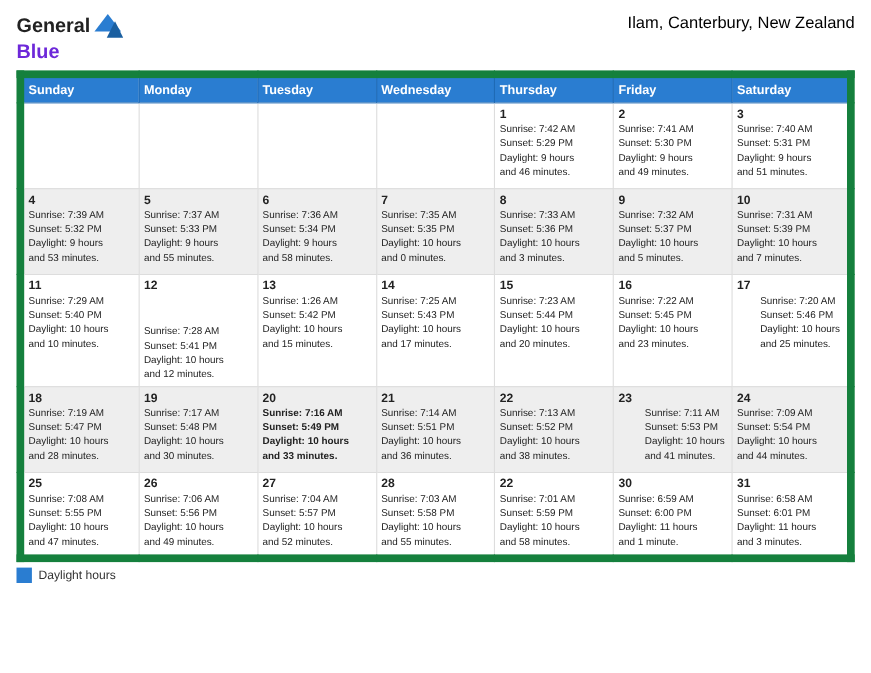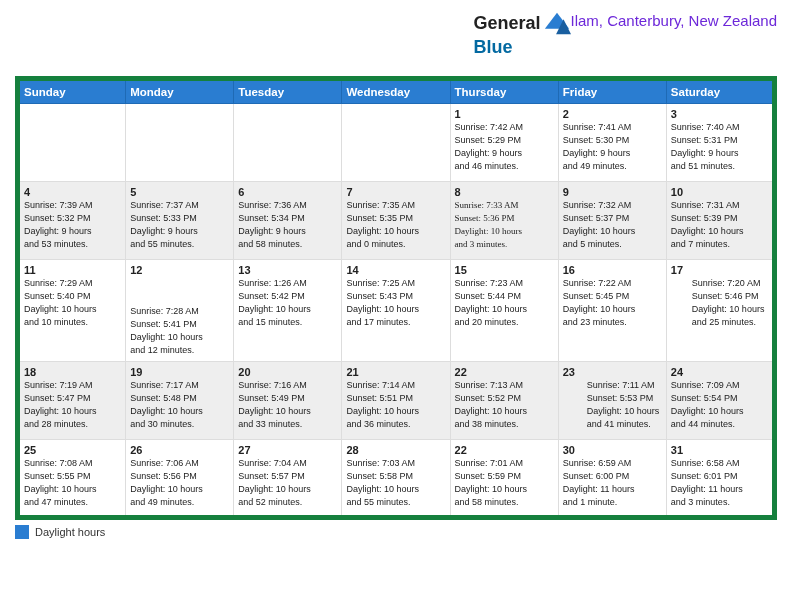--- a/index.html
+++ b/index.html
@@ -10,59 +10,59 @@
       height: 612px;
       overflow: hidden;
     }
     .page {
       width: 792px;
       min-height: 612px;
       padding: 10px 15px 10px 15px;
     }
     .header {
       display: flex;
-      justify-content: flex-end;
+      justify-content: space-between;
       align-items: flex-start;
-      margin-bottom: 18px;
+      margin-bottom: 6px;
     }
     .logo {
       display: flex;
       align-items: center;
       gap: 0;
     }
     .logo-text {
       font-size: 18px;
       font-weight: bold;
       color: #222;
       line-height: 1.1;
     }
-    .logo-blue { color: #0369a1; }
+    .logo-blue { color: #6d28d9; }
     .logo-icon {
       width: 28px;
       height: 28px;
       margin-left: 2px;
     }
     .title-block {
       text-align: right;
     }
     .main-title {
       font-size: 36px;
       font-weight: normal;
       color: #222;
       line-height: 1.1;
     }
     .subtitle {
       font-size: 15px;
-      color: #6d28d9;
+      color: #000000;
       margin-top: 2px;
     }
     .calendar-table {
       width: 100%;
       border-collapse: collapse;
-      border: 5px solid #15803d;
+      border: 7px solid #15803d;
       table-layout: fixed;
     }
     .calendar-table th {
       background-color: #2a7dd1;
       color: #fff;
       font-size: 11.5px;
       font-weight: bold;
       padding: 5px 4px;
       text-align: left;
       border: 1px solid #1e6ab5;
@@ -198,21 +198,21 @@
           </td>
           <td>
             <span class="day-num">7</span>
             <div class="day-info" style="white-space: pre-line;">Sunrise: 7:35 AM
 Sunset: 5:35 PM
 Daylight: 10 hours
 and 0 minutes.</div>
           </td>
           <td>
             <span class="day-num">8</span>
-            <div class="day-info" style="white-space: pre-line; font-family: Liberation Serif, serif;">Sunrise: 7:33 AM
+            <div class="day-info" style="white-space: pre-line;">Sunrise: 7:33 AM
 Sunset: 5:36 PM
 Daylight: 10 hours
 and 3 minutes.</div>
           </td>
           <td>
             <span class="day-num">9</span>
             <div class="day-info" style="white-space: pre-line;">Sunrise: 7:32 AM
 Sunset: 5:37 PM
 Daylight: 10 hours
 and 5 minutes.</div>
@@ -286,21 +286,21 @@
           </td>
           <td>
             <span class="day-num">19</span>
             <div class="day-info" style="white-space: pre-line;">Sunrise: 7:17 AM
 Sunset: 5:48 PM
 Daylight: 10 hours
 and 30 minutes.</div>
           </td>
           <td>
             <span class="day-num">20</span>
-            <div class="day-info" style="white-space: pre-line;">Sunrise: 7:16 AM
+            <div class="day-info" style="white-space: pre-line; font-weight: bold;">Sunrise: 7:16 AM
 Sunset: 5:49 PM
 Daylight: 10 hours
 and 33 minutes.</div>
           </td>
           <td>
             <span class="day-num">21</span>
             <div class="day-info" style="white-space: pre-line;">Sunrise: 7:14 AM
 Sunset: 5:51 PM
 Daylight: 10 hours
 and 36 minutes.</div>

